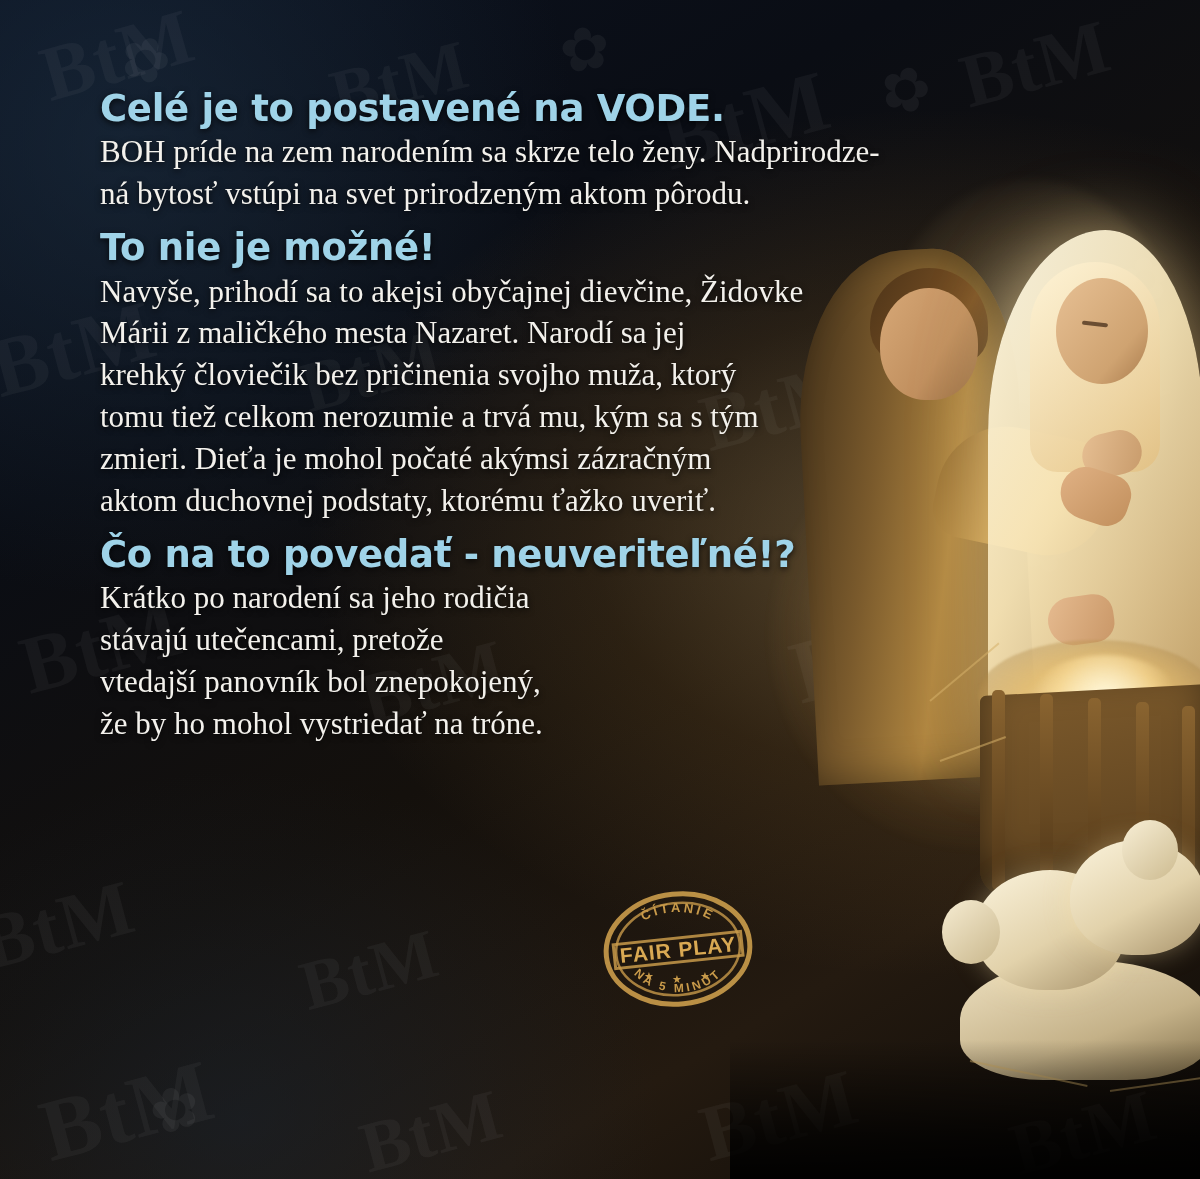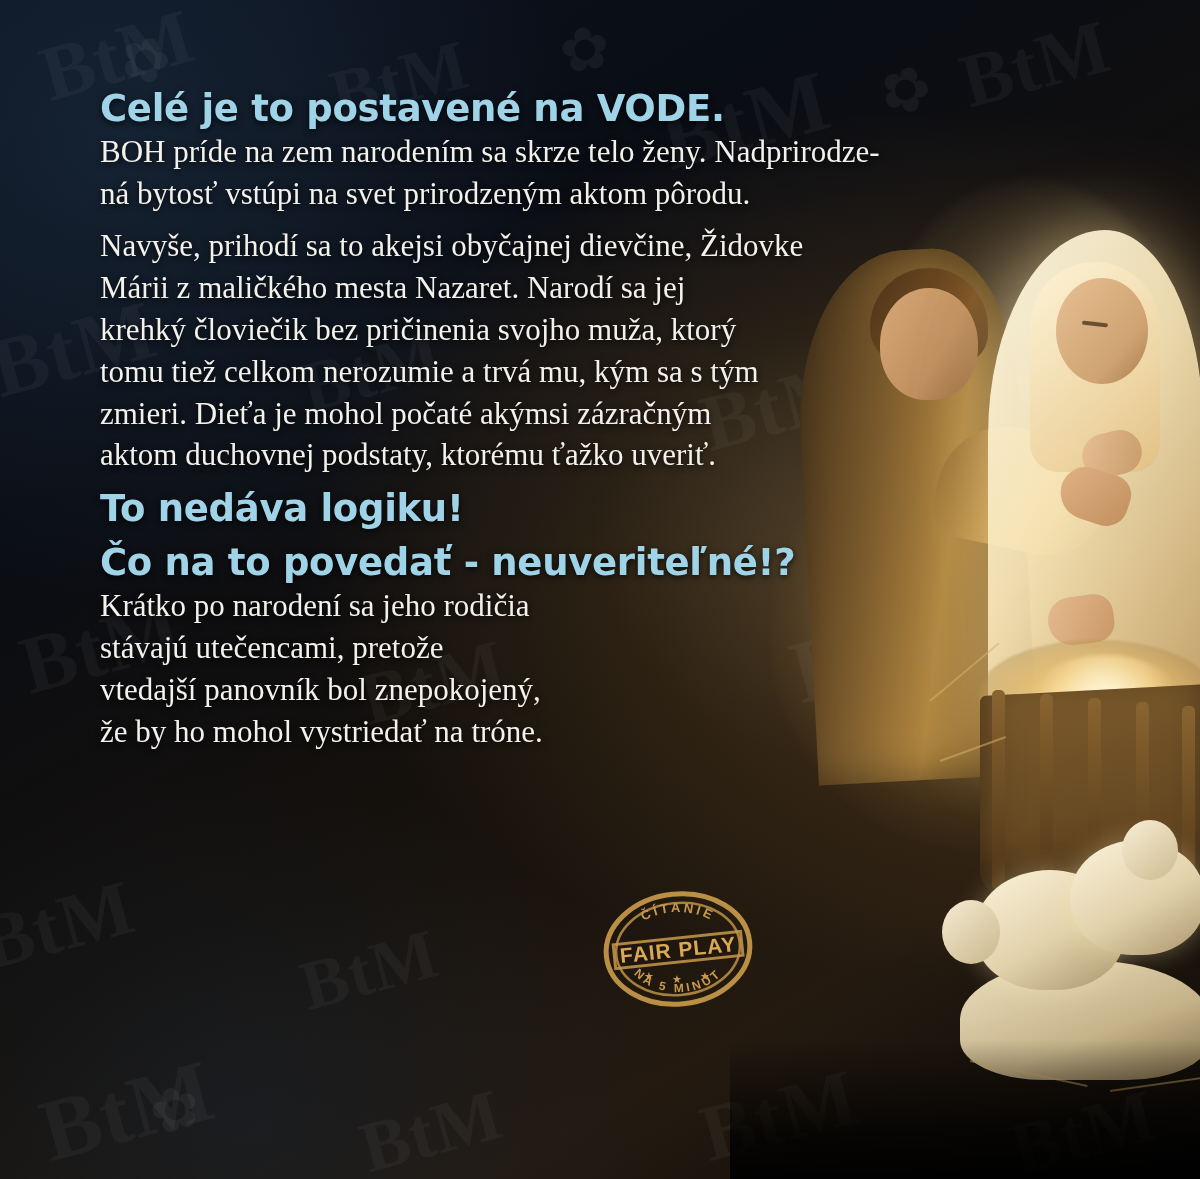--- a/index.html
+++ b/index.html
@@ -363,28 +363,28 @@
     <div class="straw" style="left:380px; top:1090px; width:100px; transform:rotate(-8deg);"></div>
 
     <div class="ground-shadow"></div>
   </div>
 
   <div class="content">
     <h2 class="heading">Celé je to postavené na VODE.</h2>
     <p class="para">BOH príde na zem narodením sa skrze telo ženy. Nadprirodze-
 ná bytosť vstúpi na svet prirodzeným aktom pôrodu.</p>
 
+    <h2 class="heading second">To nie je možné!</h2>
     <p class="para">Navyše, prihodí sa to akejsi obyčajnej dievčine, Židovke
 Márii z maličkého mesta Nazaret. Narodí sa jej
 krehký človiečik bez pričinenia svojho muža, ktorý
 tomu tiež celkom nerozumie a trvá mu, kým sa s tým
 zmieri. Dieťa je mohol počaté akýmsi zázračným
 aktom duchovnej podstaty, ktorému ťažko uveriť.</p>
 
-    <h2 class="heading second">To nedáva logiku!</h2>
 
     <h2 class="heading second">Čo na to povedať - neuveriteľné!?</h2>
     <p class="para">Krátko po narodení sa jeho rodičia
 stávajú utečencami, pretože
 vtedajší panovník bol znepokojený,
 že by ho mohol vystriedať na tróne.</p>
   </div>
 
   <div class="stamp">
     <svg viewBox="0 0 160 122" width="160" height="122" aria-hidden="true">

